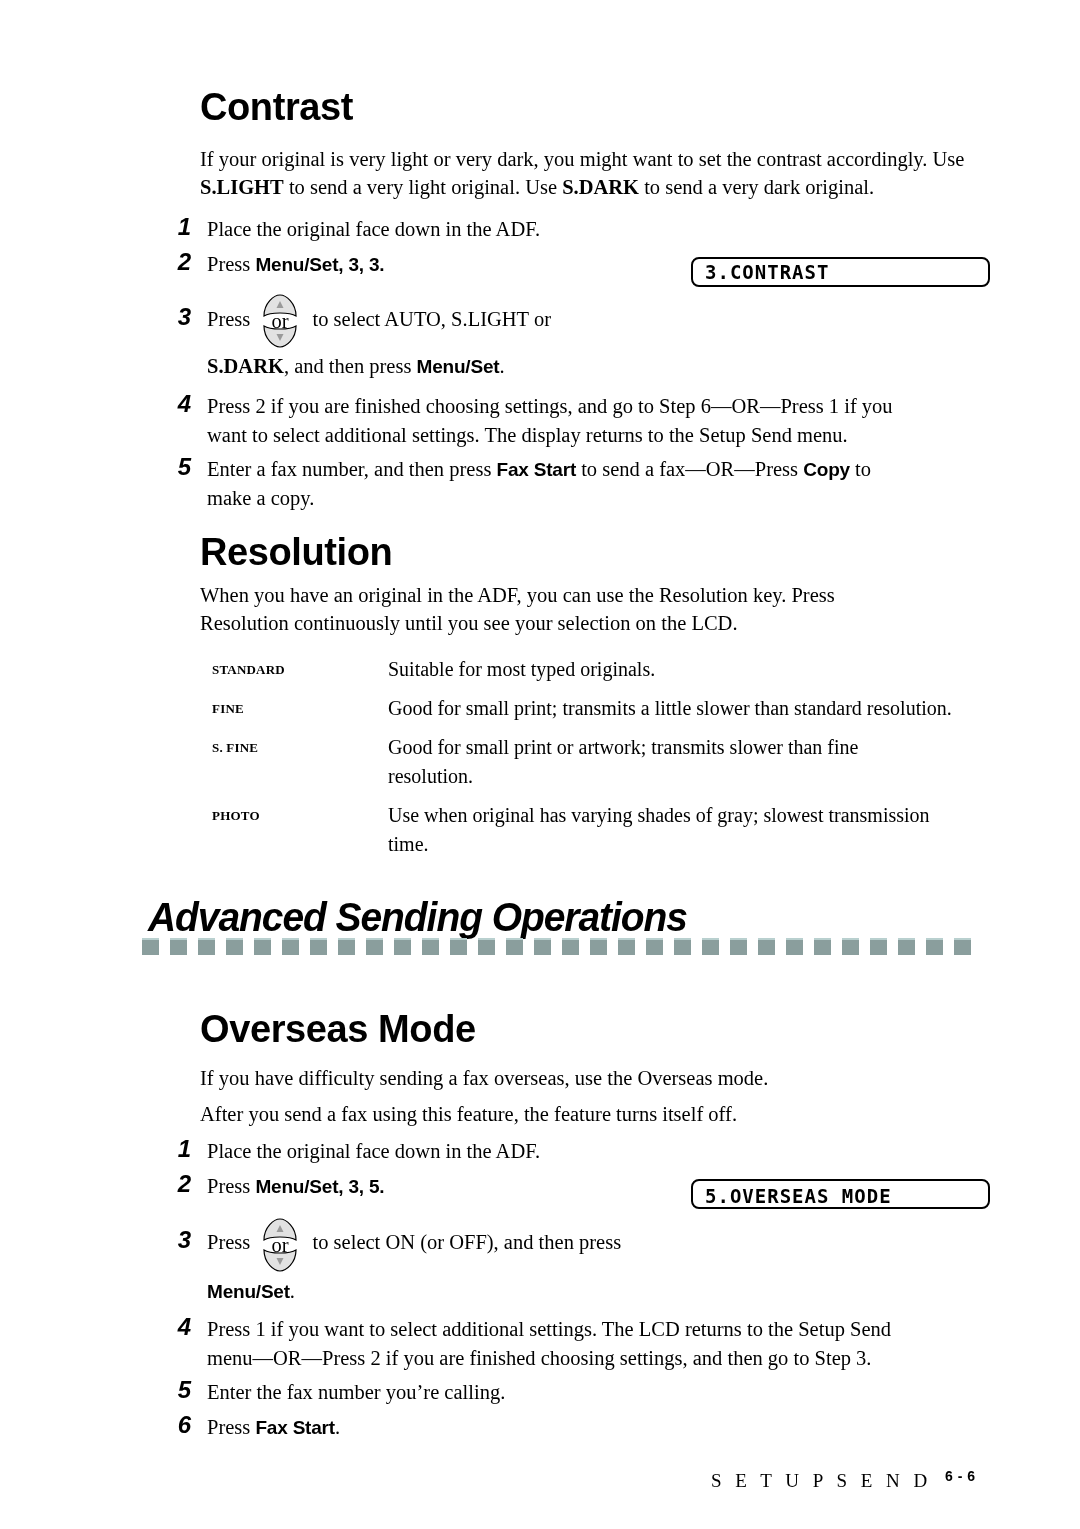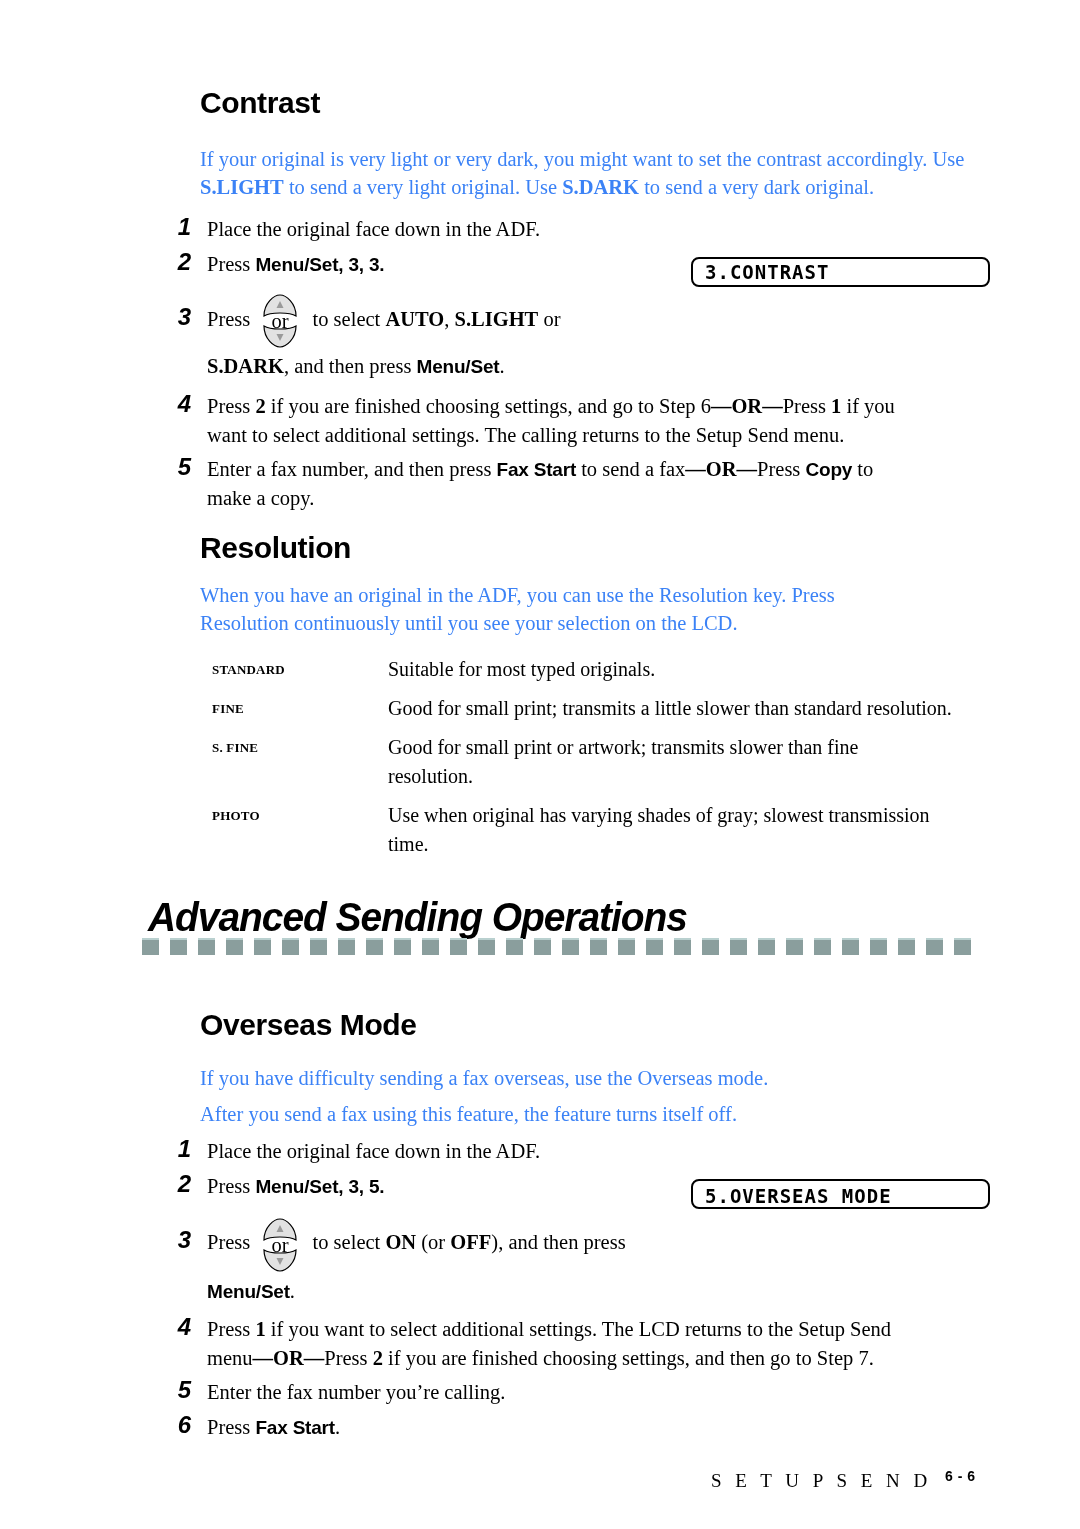--- a/index.html
+++ b/index.html
@@ -19,32 +19,32 @@
   .page {
     position: absolute;
     inset: 0;
   }
 
   
   .sec-head {
     position: absolute;
     font-family: "Liberation Sans", "DejaVu Sans", sans-serif;
     font-weight: bold;
-    font-size: 30px;
+    font-size: 38px;
     letter-spacing: -0.4px;
     color: #000;
     white-space: nowrap;
   }
 
   .para {
     position: absolute;
     font-family: "Liberation Serif", "DejaVu Serif", serif;
     font-size: 20.5px;
     line-height: 28px;
-    color: #3b82f6;
+    color: #000000;
   }
   .para b { font-weight: bold; }
 
   
   .step {
     position: absolute;
     display: block;
   }
   .step .num {
     position: absolute;
@@ -58,21 +58,21 @@
     font-size: 24px;
     line-height: 28px;
   }
   .step .txt {
     display: block;
     margin-left: 42px;
     font-family: "Liberation Serif", "DejaVu Serif", serif;
     font-size: 20.5px;
     line-height: 29px;
   }
-  .step .txt b { font-weight: bold; }
+  .step .txt b { font-weight: normal; }
   .step .txt .sans {
     font-family: "Liberation Sans", "DejaVu Sans", sans-serif;
     font-weight: bold;
     font-size: 19px;
     letter-spacing: -0.2px;
   }
   .cont-line {
     position: absolute;
     font-family: "Liberation Serif", "DejaVu Serif", serif;
     font-size: 20.5px;
@@ -239,21 +239,21 @@
     </svg>
     <span class="or">or</span>
   </div>
 
   <div class="cont-line" style="left:207px; top:352px; width:790px;">
     <b>S.DARK</b><span>, and then press </span><span class="sans">Menu/Set</span><span>.</span>
   </div>
 
   <div class="step" style="left:165px; top:392px; width:830px;">
     <span class="num">4</span>
-    <span class="txt"><span>Press </span><b>2</b><span> if you are finished choosing settings, and go to Step 6</span><b class="ordash">—OR—</b><span>Press </span><b>1</b><span> if you</span><br><span>want to select additional settings. The calling returns to the Setup Send menu.</span></span>
+    <span class="txt"><span>Press </span><b>2</b><span> if you are finished choosing settings, and go to Step 6</span><b class="ordash">—OR—</b><span>Press </span><b>1</b><span> if you</span><br><span>want to select additional settings. The display returns to the Setup Send menu.</span></span>
   </div>
 
   <div class="step" style="left:165px; top:455px; width:830px;">
     <span class="num">5</span>
     <span class="txt"><span>Enter a fax number, and then press </span><span class="sans">Fax Start</span><span> to send a fax</span><b class="ordash">—OR—</b><span>Press </span><span class="sans">Copy</span><span> to</span><br><span>make a copy.</span></span>
   </div>
 
   <div class="sec-head" style="left:200px; top:531px;">Resolution</div>
 
   <div class="para" style="left:200px; top:581px; width:790px;">
@@ -353,21 +353,21 @@
     </svg>
     <span class="or">or</span>
   </div>
 
   <div class="cont-line" style="left:207px; top:1277px; width:790px;">
     <span class="sans">Menu/Set</span><span>.</span>
   </div>
 
   <div class="step" style="left:165px; top:1315px; width:830px;">
     <span class="num">4</span>
-    <span class="txt"><span>Press </span><b>1</b><span> if you want to select additional settings. The LCD returns to the Setup Send</span><br><span>menu</span><b class="ordash">—OR—</b><span>Press </span><b>2</b><span> if you are finished choosing settings, and then go to Step 7.</span></span>
+    <span class="txt"><span>Press </span><b>1</b><span> if you want to select additional settings. The LCD returns to the Setup Send</span><br><span>menu</span><b class="ordash">—OR—</b><span>Press </span><b>2</b><span> if you are finished choosing settings, and then go to Step 3.</span></span>
   </div>
 
   <div class="step" style="left:165px; top:1378px; width:820px;">
     <span class="num">5</span>
     <span class="txt">Enter the fax number you’re calling.</span>
   </div>
 
   <div class="step" style="left:165px; top:1413px; width:820px;">
     <span class="num">6</span>
     <span class="txt"><span>Press </span><span class="sans">Fax Start</span><span>.</span></span>

